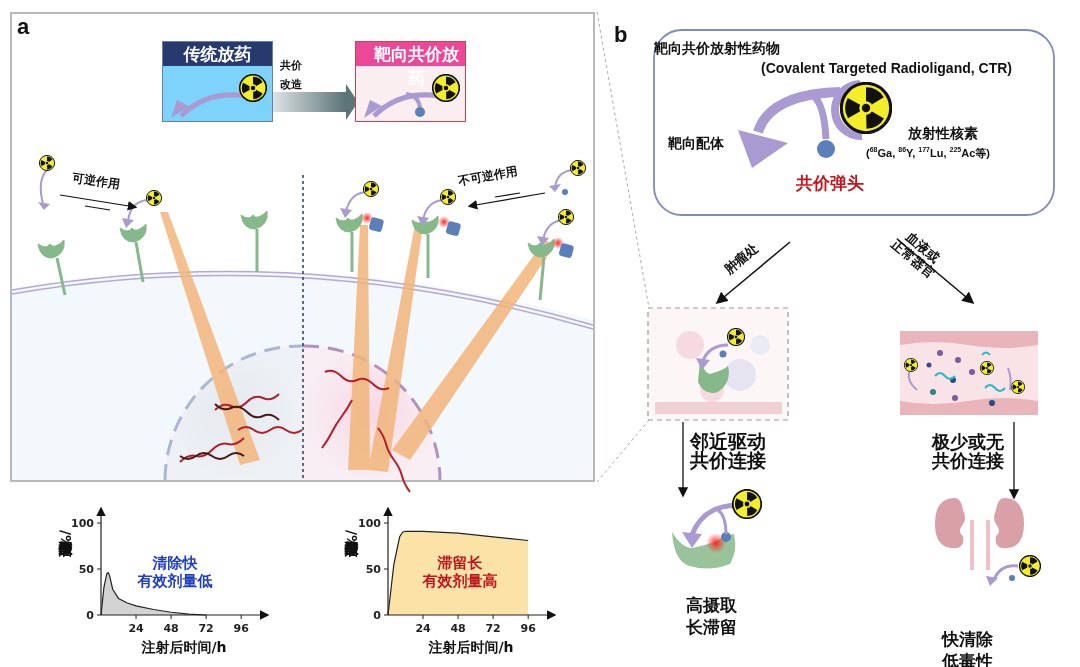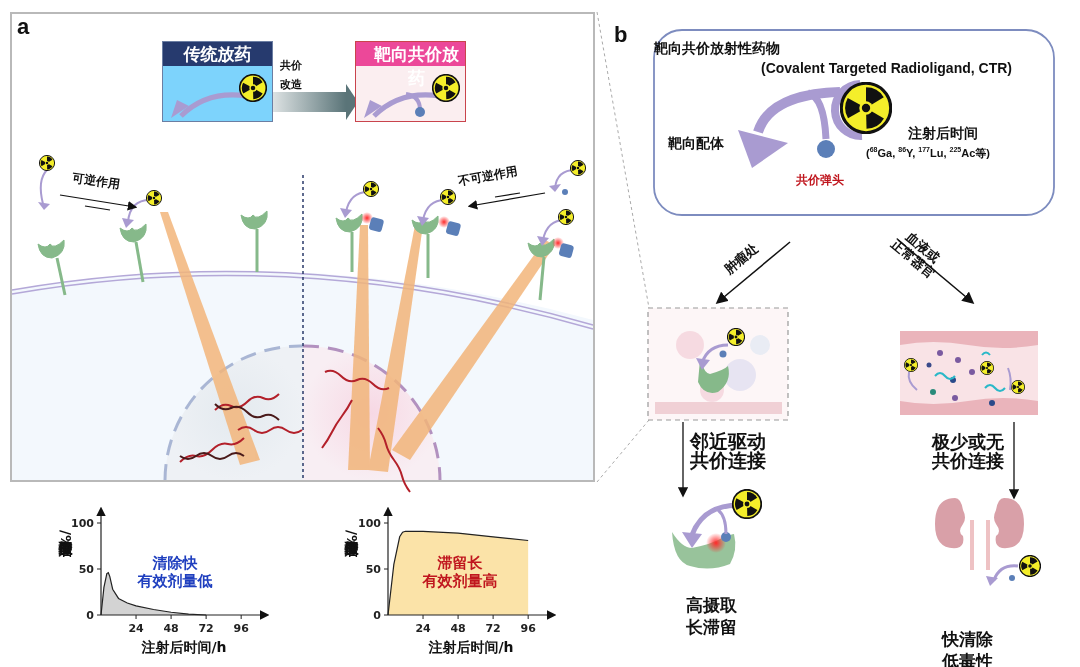--- a/index.html
+++ b/index.html
@@ -313,23 +313,23 @@
   <div>改造</div>
 </div>
 
 <div class="lbl" style="left:72px;top:173px;font-size:12px;transform:rotate(8deg);">可逆作用</div>
 <div class="lbl" style="left:458px;top:168px;font-size:12px;transform:rotate(-10deg);">不可逆作用</div>
 
 <div class="panel-letter" style="left:614px;top:22px;">b</div>
 <div class="lbl" style="left:654px;width:400px;top:40px;text-align:left;font-size:14px;">靶向共价放射性药物</div>
 <div class="lbl" style="left:654px;width:465px;top:60px;text-align:center;font-size:14px;font-family:'Liberation Sans',sans-serif;">(Covalent Targeted Radioligand, CTR)</div>
 <div class="lbl" style="left:668px;top:135px;font-size:14px;">靶向配体</div>
-<div class="lbl" style="left:908px;top:125px;font-size:14px;">注射后时间</div>
+<div class="lbl" style="left:908px;top:125px;font-size:14px;">放射性核素</div>
 <div class="lbl" style="left:866px;top:146px;font-size:11px;font-family:'Liberation Sans',sans-serif;"><span>(</span><sup style="font-size:7px">68</sup><span>Ga, </span><sup style="font-size:7px">86</sup><span>Y, </span><sup style="font-size:7px">177</sup><span>Lu, </span><sup style="font-size:7px">225</sup><span>Ac等)</span></div>
-<div class="lbl" style="left:796px;top:172px;font-size:12px;color:#c0161e;">共价弹头</div>
+<div class="lbl" style="left:796px;top:172px;font-size:17px;color:#c0161e;">共价弹头</div>
 
 <div class="lbl" style="left:722px;top:250px;font-size:13px;transform:rotate(-40deg);">肿瘤处</div>
 <div class="lbl" style="left:892px;top:238px;font-size:13px;line-height:15px;transform:rotate(40deg);text-align:center;">
   <div>血液或</div>
   <div>正常器官</div>
 </div>
 
 <div class="lbl" style="left:690px;top:432px;font-size:19px;line-height:19px;">
   <div>邻近驱动</div>
   <div>共价连接</div>

